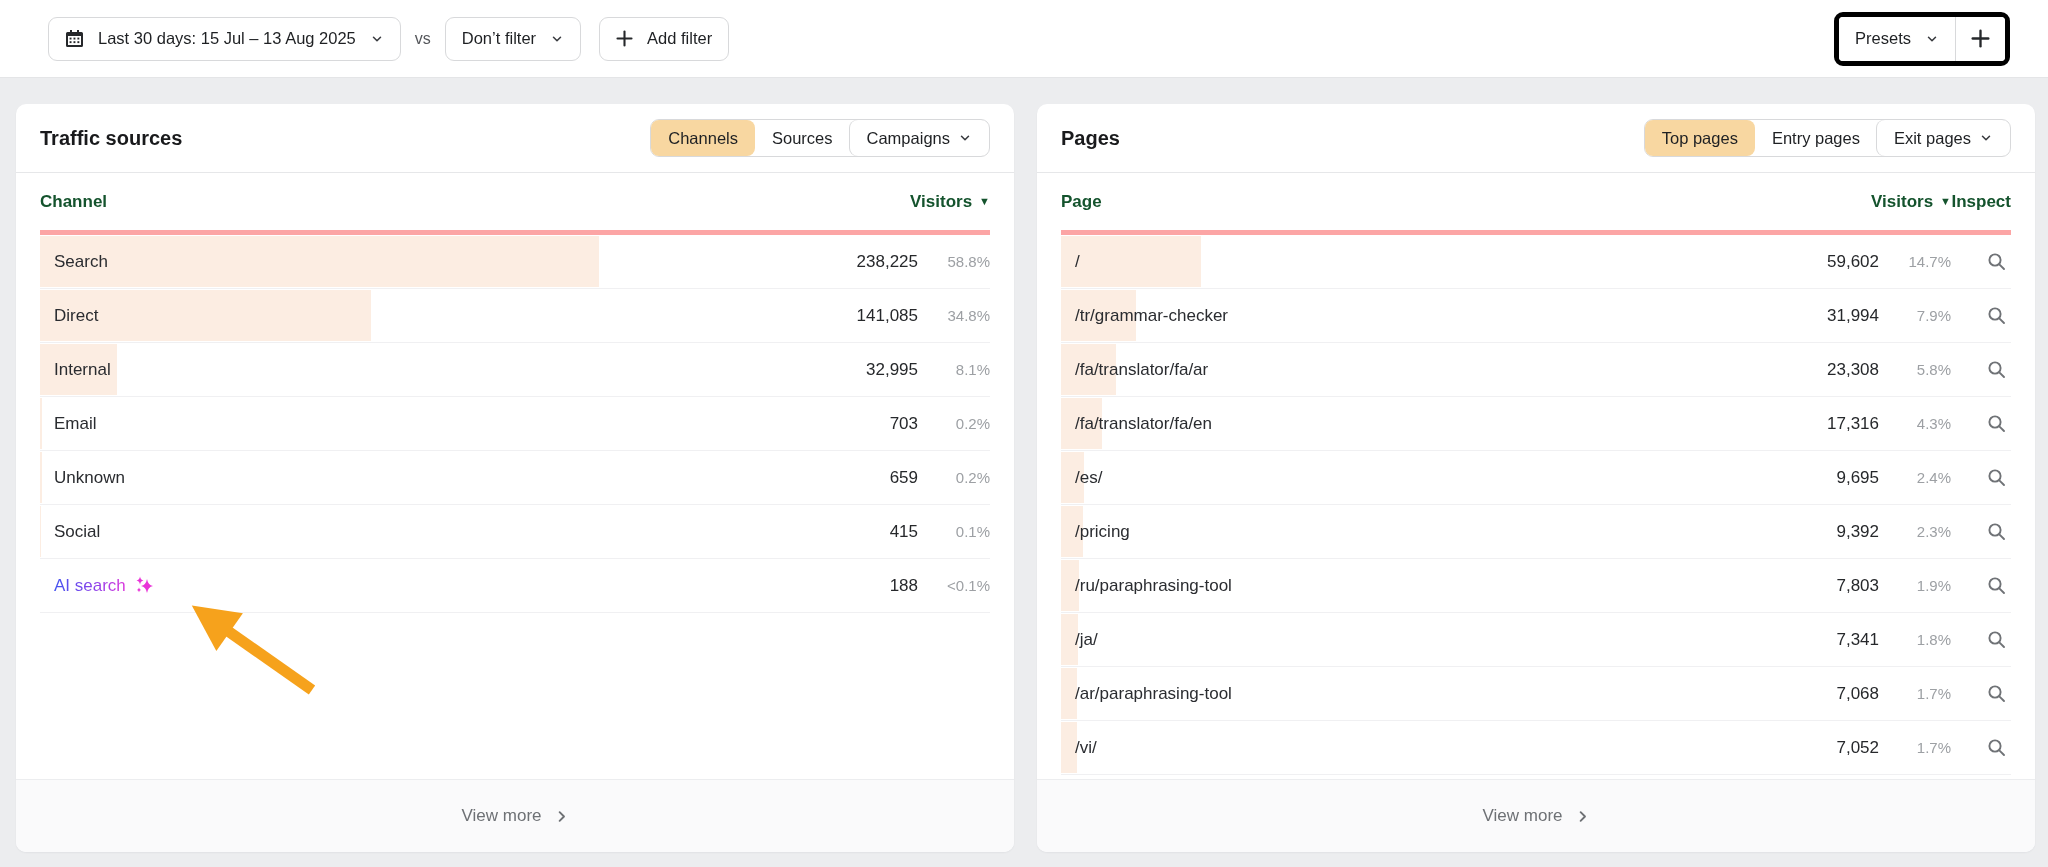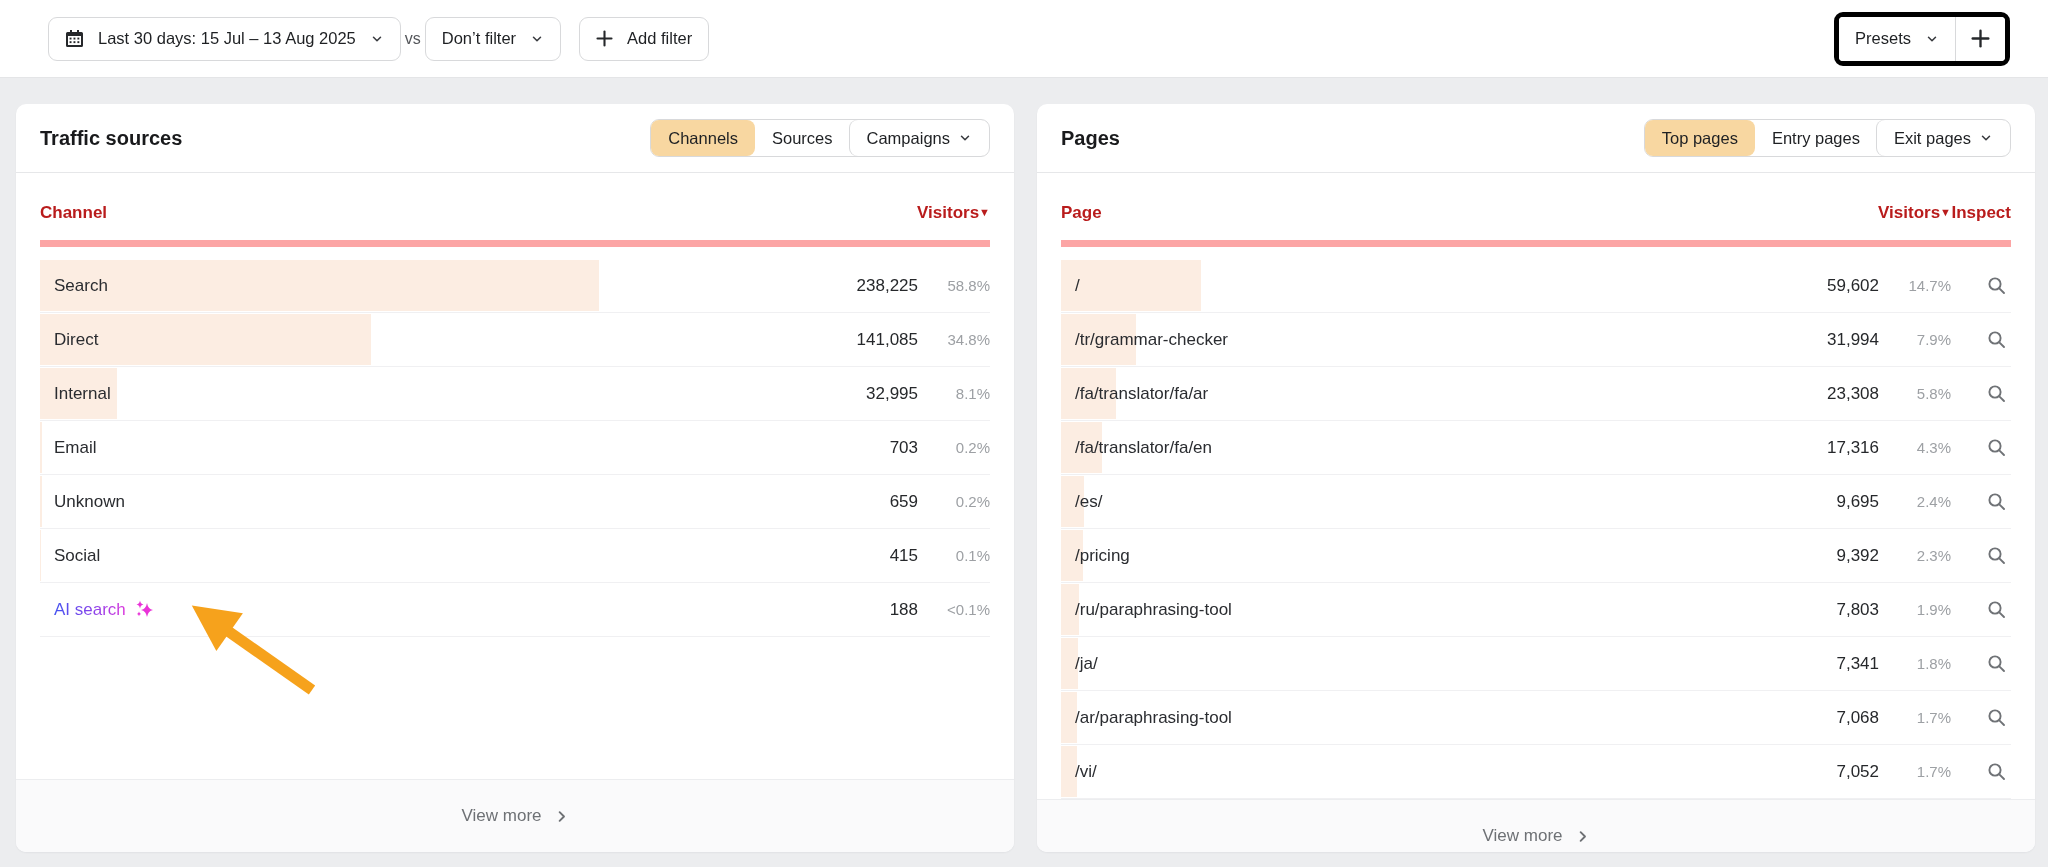--- a/index.html
+++ b/index.html
@@ -14,21 +14,21 @@
   
   .topbar {
     height:78px; background:#FFFFFF; border-bottom:1px solid #E4E5E7;
     display:flex; align-items:center; padding:0 38px 0 48px;
   }
   .btn {
     height:44px; background:#FFF; border:1px solid #D8D9DB; border-radius:9px;
     display:inline-flex; align-items:center; gap:14px; padding:0 16px;
     font-size:16.5px; color:#1E2023; cursor:pointer; white-space:nowrap;
   }
-  .vs { margin:0 4px; font-size:16px; color:#55575B; }
+  .vs { margin:0 14px; font-size:16px; color:#55575B; }
   .gap18 { margin-left:18px; }
   .btn-group { margin-left:auto; display:flex; border:5px solid #000000; border-radius:9px; background:#fff; overflow:hidden; }
   .btn-group .btn { border:none; border-radius:0; }
   .btn-group .btn + .btn { border-left:1px solid #D8D9DB; }
   .icon { display:inline-flex; align-items:center; justify-content:center; }
 
   
   .main { display:flex; gap:23px; padding:26px 13px 15px 16px; }
   .panel {
     width:998px; height:748px; background:#FFFFFF; border-radius:10px;
@@ -46,26 +46,26 @@
     display:flex; align-items:center; gap:8px; padding:0 17px; font-size:16.5px;
     color:#1E2023; cursor:pointer; background:transparent; border:none; border-radius:8px;
     font-family:"Liberation Sans", sans-serif;
   }
   .seg + .seg { box-shadow:-1px 0 0 0 #D8D9DB; }
   .seg.active { background:#F8D7A1; box-shadow:none; }
   .seg.active + .seg { box-shadow:none; }
 
   
   .table-head {
-    margin:12px 24px; height:62px; flex:0 0 62px; display:grid; align-items:center;
-    border-bottom:7px solid #fca5a5; font-weight:700; font-size:17px; color:#b91c1c;
+    margin:0 24px; height:62px; flex:0 0 62px; display:grid; align-items:center;
+    border-bottom:5px solid #fca5a5; font-weight:700; font-size:17px; color:#14532d;
   }
   .grid-ts { grid-template-columns:1fr 130px 72px; }
   .grid-pg { grid-template-columns:1fr 130px 72px 60px; }
-  .head-visitors { grid-column:2 / span 2; justify-self:end; display:flex; align-items:center; cursor:pointer; }
+  .head-visitors { grid-column:2 / span 2; justify-self:end; display:flex; align-items:center; gap:7px; cursor:pointer; }
   .sort-tri { font-size:11px; line-height:1; }
   .head-inspect { justify-self:end; }
 
   .row {
     margin:0 24px; height:54px; display:grid; align-items:center;
     border-bottom:1px solid #F0F0F2; position:relative; cursor:default;
   }
   .bar { position:absolute; left:0; top:1px; bottom:1px; background:#FCEDE2; z-index:0; }
   .cell-label { position:relative; z-index:1; padding-left:14px; font-size:17px; color:#2A2C30; }
   .cell-num { position:relative; z-index:1; justify-self:end; font-size:17px; color:#26282B; }

